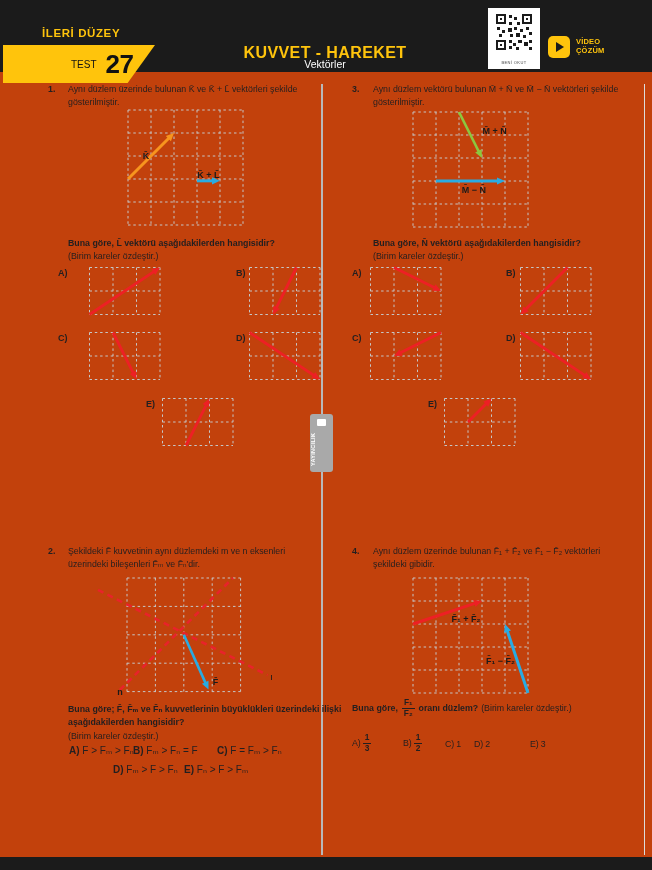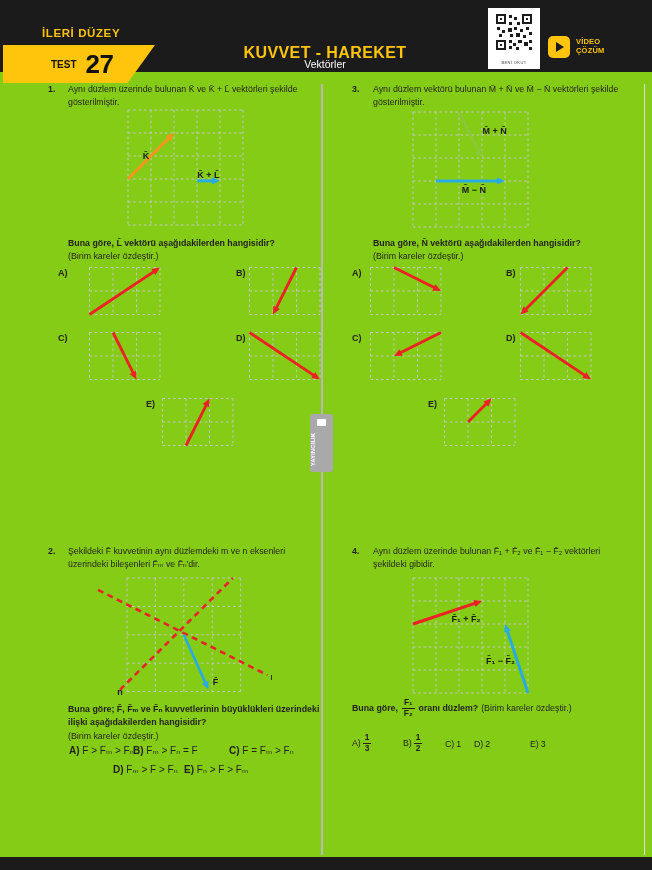--- a/index.html
+++ b/index.html
@@ -1,23 +1,23 @@
 <!DOCTYPE html>
 <html><head>
 <meta charset="utf-8">
 <style>
   html,body{margin:0;padding:0;background:#e9e9e9;}
-  .page{position:relative;width:652px;height:870px;background:#84cc16;overflow:hidden;
+  .page{position:relative;width:652px;height:870px;background:#c2410c;overflow:hidden;
         font-family:"Liberation Sans","DejaVu Sans",sans-serif;color:#231f20;}
   
   .header{position:absolute;left:0;top:0;width:652px;height:72px;background:#1b1b1b;}
   .level{position:absolute;left:42px;top:27px;color:#ffc40c;font-weight:bold;font-size:11.5px;letter-spacing:.6px;}
   .test-badge{position:absolute;left:3px;top:45px;width:152px;height:38px;background:#ffc40c;
               clip-path:polygon(0 0,100% 0,82% 100%,0 100%);display:flex;align-items:center;}
-  .test-label{margin-left:48px;font-size:10px;font-weight:bold;color:#121212;}
+  .test-label{margin-left:68px;font-size:10px;font-weight:normal;color:#121212;}
   .test-number{margin-left:9px;font-size:26px;font-weight:bold;color:#121212;letter-spacing:-.5px;}
   .header-center{position:absolute;left:160px;top:0;width:330px;text-align:center;}
   .subject{position:absolute;left:0;top:44px;width:330px;color:#ffc40c;font-weight:bold;font-size:16px;letter-spacing:.4px;}
   .topic{position:absolute;left:0;top:58px;width:330px;color:#ffffff;font-size:10.5px;}
   .qr-box{position:absolute;left:488px;top:8px;width:52px;height:61px;background:#ffffff;}
   .qr-box svg{position:absolute;left:8px;top:6px;}
   .qr-caption{position:absolute;left:0;top:52px;width:52px;text-align:center;font-size:4px;color:#444;letter-spacing:.4px;}
   .video-btn{position:absolute;left:548px;top:36px;width:22px;height:22px;background:#ffc40c;border-radius:5px;
              display:flex;align-items:center;justify-content:center;}
   .video-btn .tri{width:0;height:0;border-left:8px solid #1b1b1b;border-top:5px solid transparent;border-bottom:5px solid transparent;margin-left:2px;}
@@ -27,21 +27,21 @@
   .edge-line{position:absolute;left:644px;top:84px;width:1px;height:771px;background:#dcdcdc;}
   .footer-bar{position:absolute;left:0;top:857px;width:652px;height:13px;background:#1b1b1b;}
   .spine{position:absolute;left:310px;top:414px;width:23px;height:58px;background:#a9a9a9;border-radius:3px;z-index:2;}
   .spine-logo{position:absolute;left:7px;top:5px;width:9px;height:7px;background:#ffffff;border-radius:1px;}
   .spine-text{position:absolute;left:0;top:14px;width:23px;height:42px;color:#ffffff;font-size:5.5px;font-weight:bold;
               writing-mode:vertical-rl;transform:rotate(180deg);text-align:center;letter-spacing:.3px;}
   
   .question{position:absolute;font-size:8.8px;line-height:13px;}
   .qnum{position:absolute;top:0;font-weight:bold;}
   .qtext{position:absolute;left:28px;top:0;width:252px;}
-  .prompt{position:absolute;left:28px;width:252px;font-weight:bold;}
+  .prompt{position:absolute;left:28px;width:304px;font-weight:bold;}
   .note{position:absolute;left:28px;width:252px;}
   .fig{position:absolute;}
   .opt-label{position:absolute;font-weight:bold;font-size:9px;}
   .optfig{position:absolute;}
   .q2opt{position:absolute;font-size:10px;white-space:nowrap;}
   .q4prompt{position:absolute;display:flex;align-items:center;font-weight:bold;}
   .frac{display:inline-flex;flex-direction:column;align-items:center;font-size:8.4px;line-height:9.5px;font-weight:bold;}
   .frac .fn{border-bottom:1px solid #231f20;padding:0 2px;}
   .q4opt{position:absolute;display:flex;align-items:center;font-size:8.8px;white-space:nowrap;}
   .q4opt .ol{margin-right:2px;}
@@ -315,21 +315,21 @@
           <line x1="88.8" y1="59.8" x2="111.04227710998533" y2="109.14206301410539" stroke="#29abe2" stroke-width="2.6"></line>
           <polygon points="113.508,114.612 106.93840728844368,108.79818441948265 113.50233167151721,105.83931695146507" fill="#29abe2"></polygon>
           <text x="175.42" y="105.24" text-anchor="start" font-size="9" font-weight="bold" fill="#1a1a1a">m</text>
           <text x="24.9" y="120.008" text-anchor="middle" font-size="9" font-weight="bold" fill="#1a1a1a">n</text>
           <text x="117.768" y="110.35199999999999" text-anchor="start" font-size="9" font-weight="bold" fill="#1a1a1a">F̄</text>
         </svg></div>
     <div class="prompt" style="top:158px;">Buna göre; F̄, F̄ₘ ve F̄ₙ kuvvetlerinin büyüklükleri üzerindeki ilişki aşağıdakilerden hangisidir?</div>
     <div class="note" style="top:185px;">(Birim kareler özdeştir.)</div>
     <span class="q2opt" style="left:29px;top:199px;"><b>A)</b> <span>F &gt; Fₘ &gt; Fₙ</span></span>
     <span class="q2opt" style="left:93px;top:199px;"><b>B)</b> <span>Fₘ &gt; Fₙ = F</span></span>
-    <span class="q2opt" style="left:177px;top:199px;margin-left:12px;"><b>C)</b> <span>F = Fₘ &gt; Fₙ</span></span>
+    <span class="q2opt" style="left:177px;top:199px;"><b>C)</b> <span>F = Fₘ &gt; Fₙ</span></span>
     <span class="q2opt" style="left:73px;top:218px;"><b>D)</b> <span>Fₘ &gt; F &gt; Fₙ</span></span>
     <span class="q2opt" style="left:144px;top:218px;"><b>E)</b> <span>Fₙ &gt; F &gt; Fₘ</span></span>
   </div>
 
   <div class="question" style="left:345px;top:545px;width:285px;height:250px;">
     <div class="qnum" style="left:7px;">4.</div>
     <div class="qtext">Aynı düzlem üzerinde bulunan F̄₁ + F̄₂ ve F̄₁ − F̄₂ vektörleri şekildeki gibidir.</div>
     <div class="fig" style="left:65px;top:29px;"><svg width="121" height="123">
           <line x1="3" y1="4" x2="3" y2="119" stroke="#c6c6c6" stroke-width="1" stroke-dasharray="2.5 2.8"></line>
           <line x1="26" y1="4" x2="26" y2="119" stroke="#c6c6c6" stroke-width="1" stroke-dasharray="2.5 2.8"></line>

